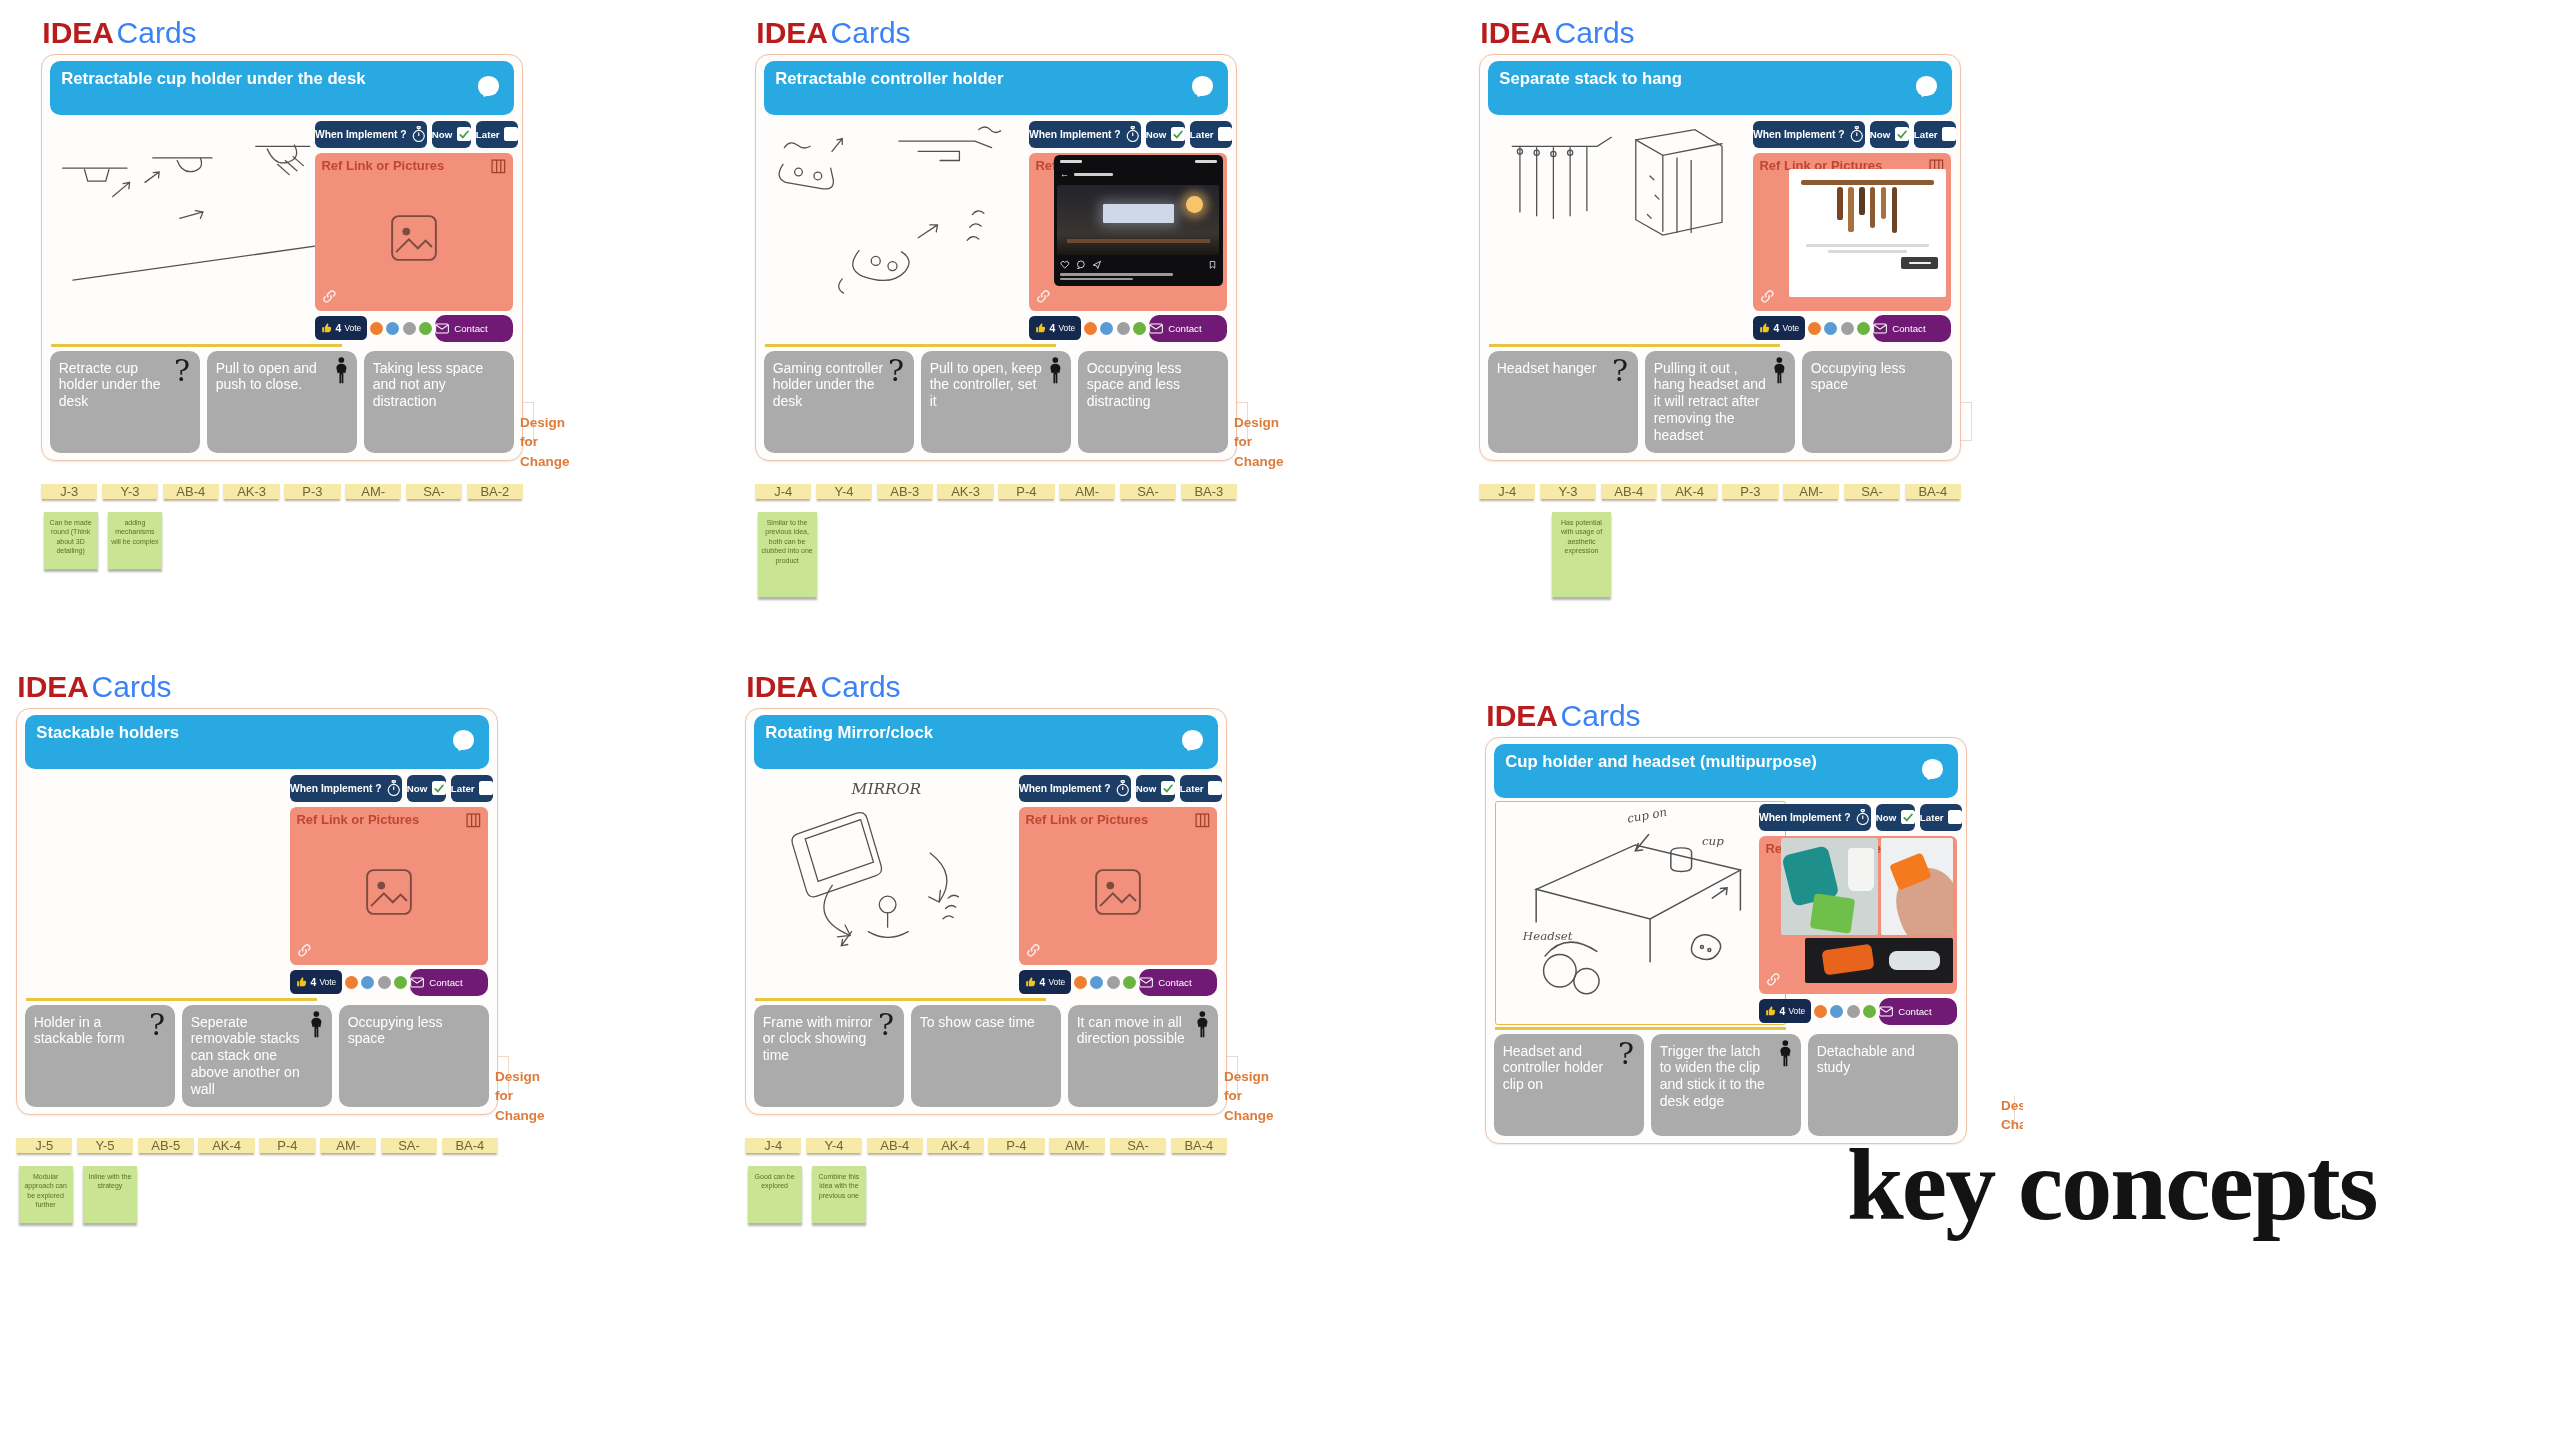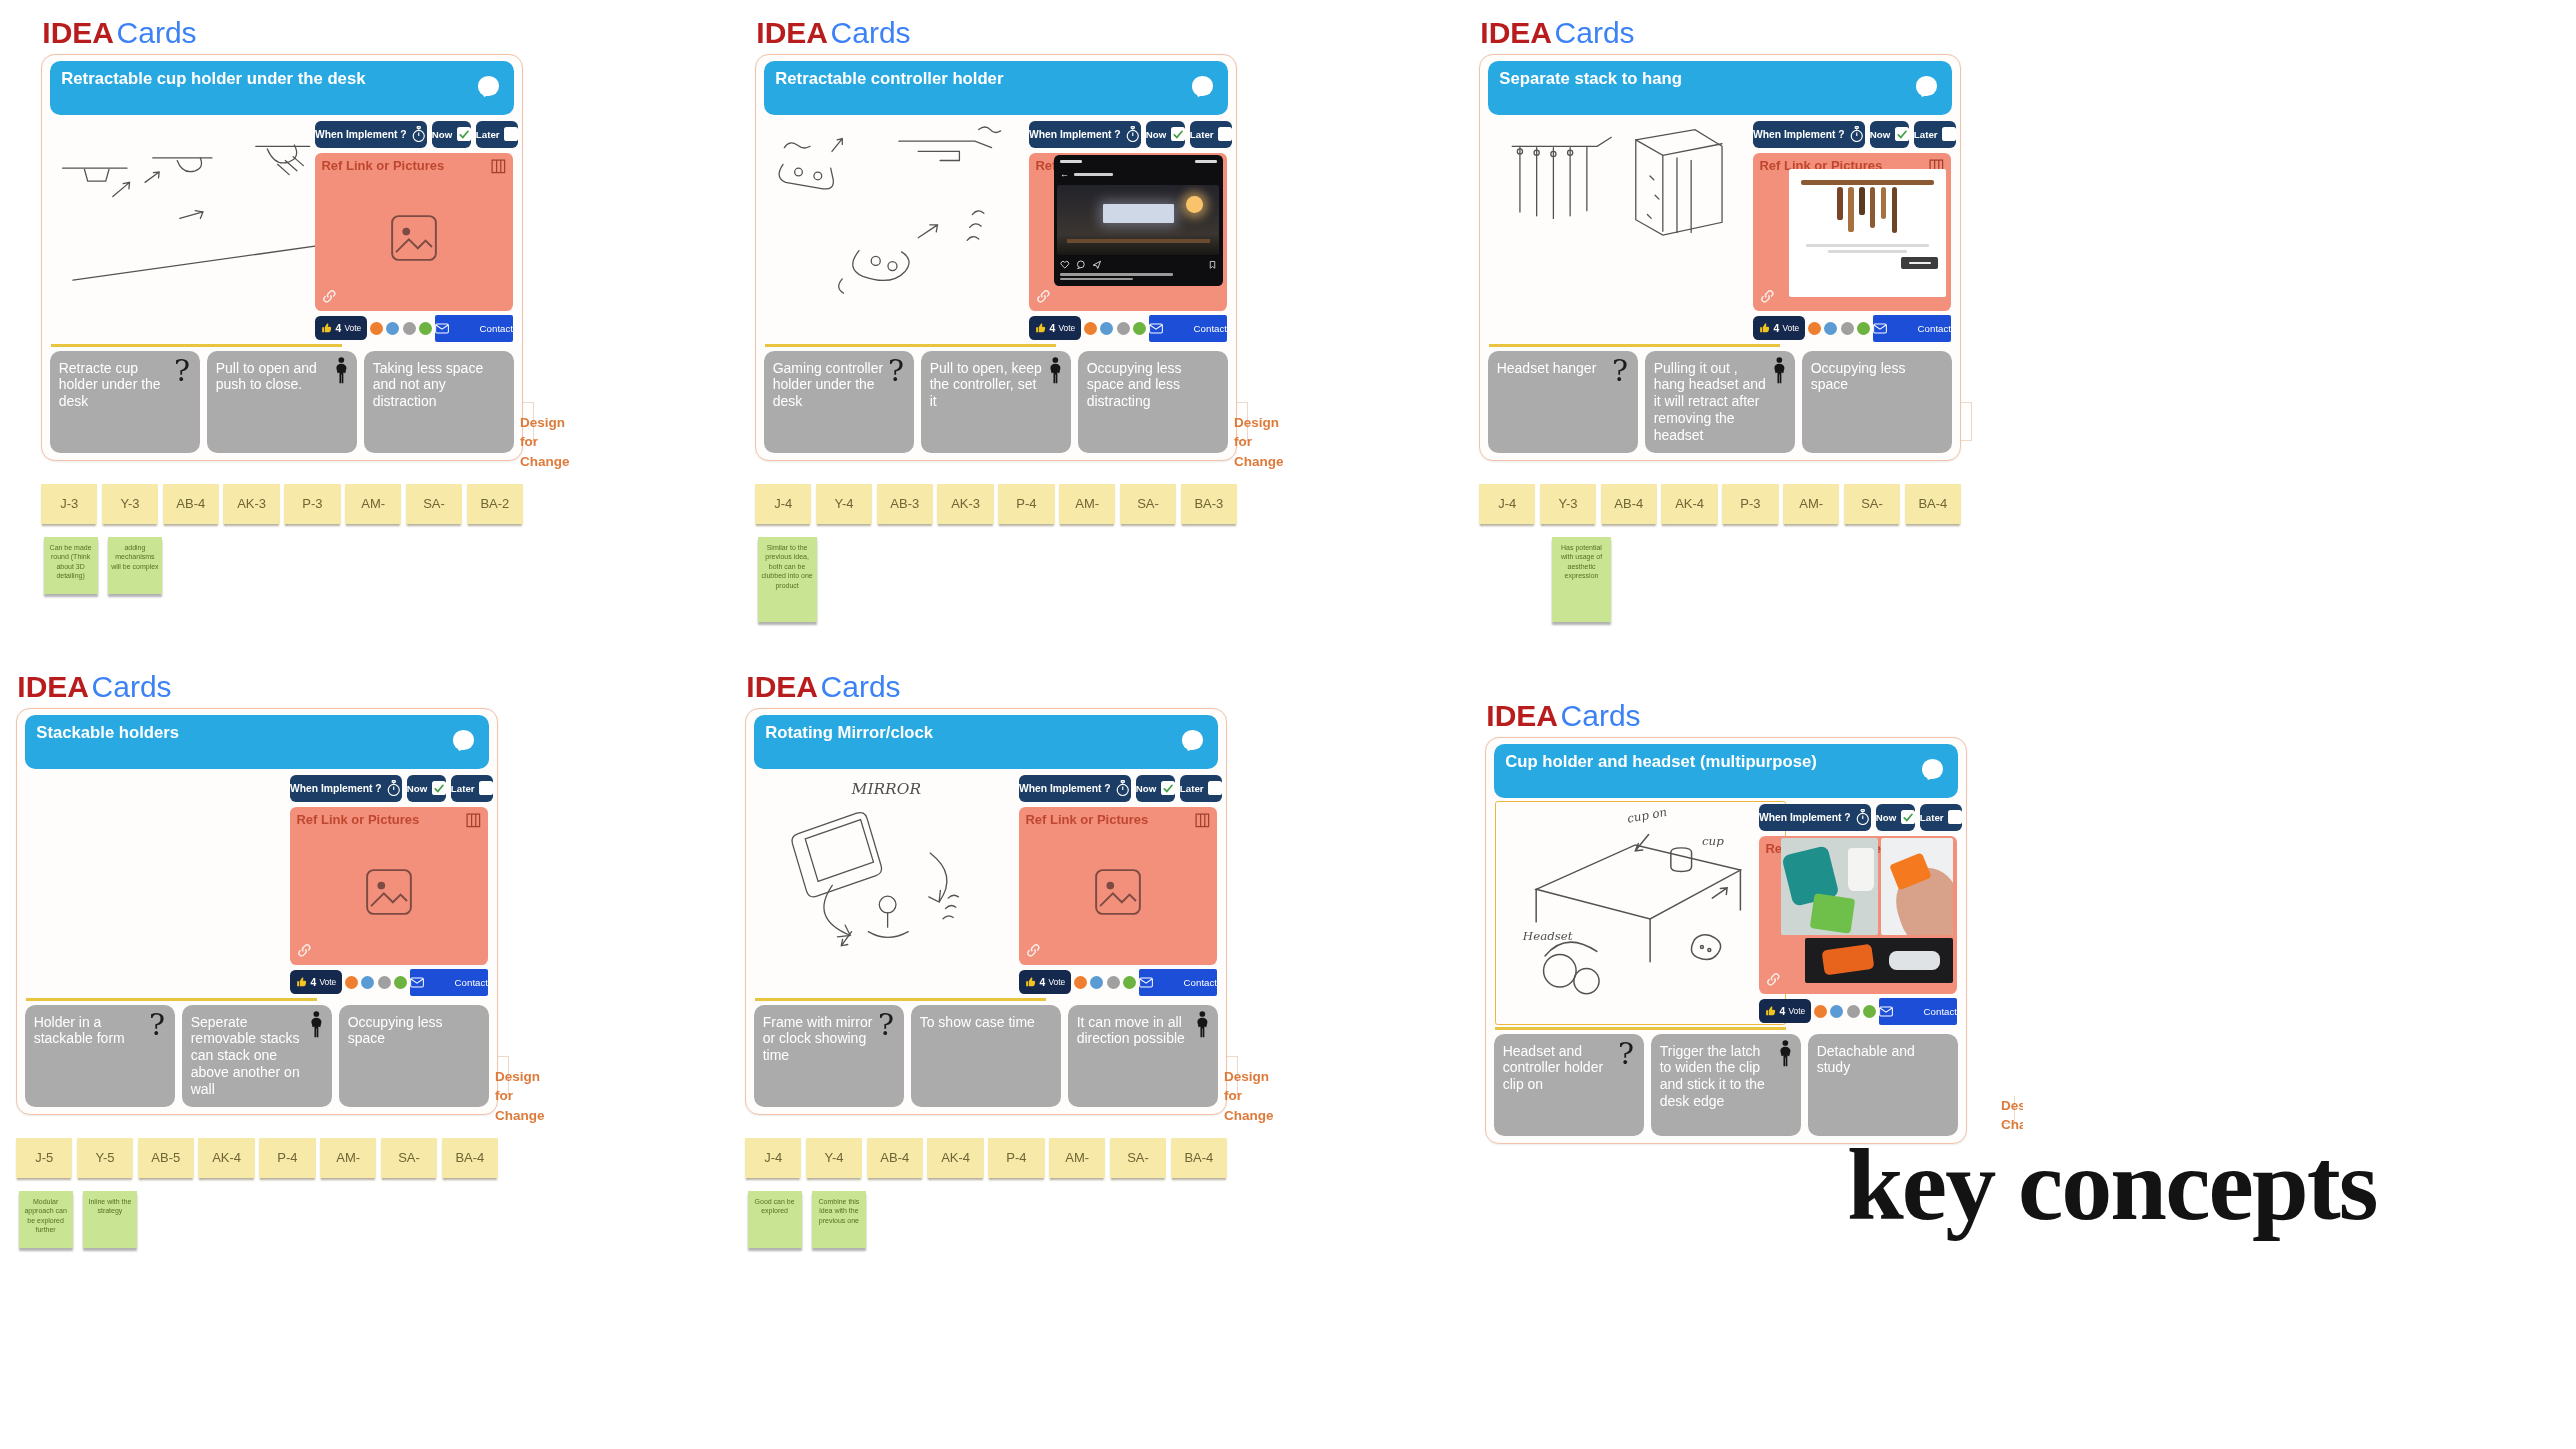--- a/index.html
+++ b/index.html
@@ -39,41 +39,41 @@
   .ref-title{color:#bf4730;font-weight:700;font-size:13px}
   .linkicon{position:absolute;left:6.4px;bottom:3.9px}
   .img-ph{position:absolute;left:50%;top:55%;transform:translate(-50%,-50%)}
 
   .voterow{position:absolute;left:273px;right:9px;top:260px;height:27px;display:flex;align-items:center;gap:3.2px}
   .vote-pill{height:24.5px;background:#15294e;border-radius:5.2px;display:flex;align-items:center;gap:3.2px;
              padding:0 5.8px;color:#fff;font-size:8.4px;white-space:nowrap}
   .vote-pill b{font-size:10.3px}
   .dot{width:13px;height:13px;border-radius:50%;flex:none}
   .d1{background:#ee7e30}.d2{background:#5a9bd4}.d3{background:#a0a0a0}.d4{background:#6cb33f}
-  .contact{flex:1;height:27px;background:#1d4ed8;border-radius:2px;display:flex;align-items:center;
-           justify-content:space-between;gap:5.2px;color:#fff;font-size:9.7px}
+  .contact{flex:1;height:27px;background:#701a75;border-radius:10px;display:flex;align-items:center;
+           justify-content:flex-start;gap:5.2px;color:#fff;font-size:9.7px}
 
   .yline{position:absolute;left:9px;top:289px;width:291px;height:3.2px;background:#e9c43e}
 
   .gboxes{position:absolute;left:7.7px;right:7.7px;top:296px;bottom:6.4px;display:flex;gap:6.4px}
   .gbox{flex:1;background:#ababab;border-radius:10.3px;padding:9px;color:#fff;font-size:14px;
         line-height:1.2;position:relative;box-sizing:border-box}
   .gbox .gtext{display:block;padding-right:16.7px}
   .qmark{position:absolute;top:2.6px;right:10.3px;font-family:"DejaVu Serif",serif;font-size:30px;color:#1c1c1c}
   .person-ic{position:absolute;top:6.4px;right:7.7px}
 
   .dfc{position:absolute;right:-57px;top:358px;width:59px;color:#de7a3a;font-size:13.5px;
        font-weight:700;line-height:1.45}
   .dfc i{font-style:normal;display:block}
   .dfc::before{content:"";position:absolute;left:-5.2px;top:-10.3px;width:16.7px;height:37px;
        border:1.3px solid #eed9c8;background:#fff;z-index:-1}
   .dfc-clip{width:22px;overflow:hidden;white-space:nowrap}
 
   .tags{display:flex;gap:4.5px;width:482px;margin-top:23px}
-  .tag{flex:1;height:40px;background:#f7e9a8;color:#6f6535;font-size:13px;display:flex;
+  .tag{flex:1;height:15px;background:#f7e9a8;color:#6f6535;font-size:13px;display:flex;
        align-items:center;justify-content:center;box-shadow:0 2.6px 1.9px -0.6px rgba(95,85,45,.5)}
 
   .stickies{display:flex;gap:10.3px;margin-top:13px;margin-left:2.6px;align-items:flex-start}
   .stickies.offset2{margin-left:73px}
   .sticky{width:54px;min-height:57px;background:#c9e492;color:#55731f;font-size:7px;line-height:1.35;
           text-align:center;padding:6.4px 3.2px;box-shadow:0 2.6px 1.9px rgba(0,0,0,.3);box-sizing:border-box}
   .sticky.tall{min-height:85px;width:59px}
 
   
   .insta{position:absolute;left:24.5px;top:2.6px;right:3.9px;bottom:24.5px;background:#0e0e10;border-radius:5.2px;

